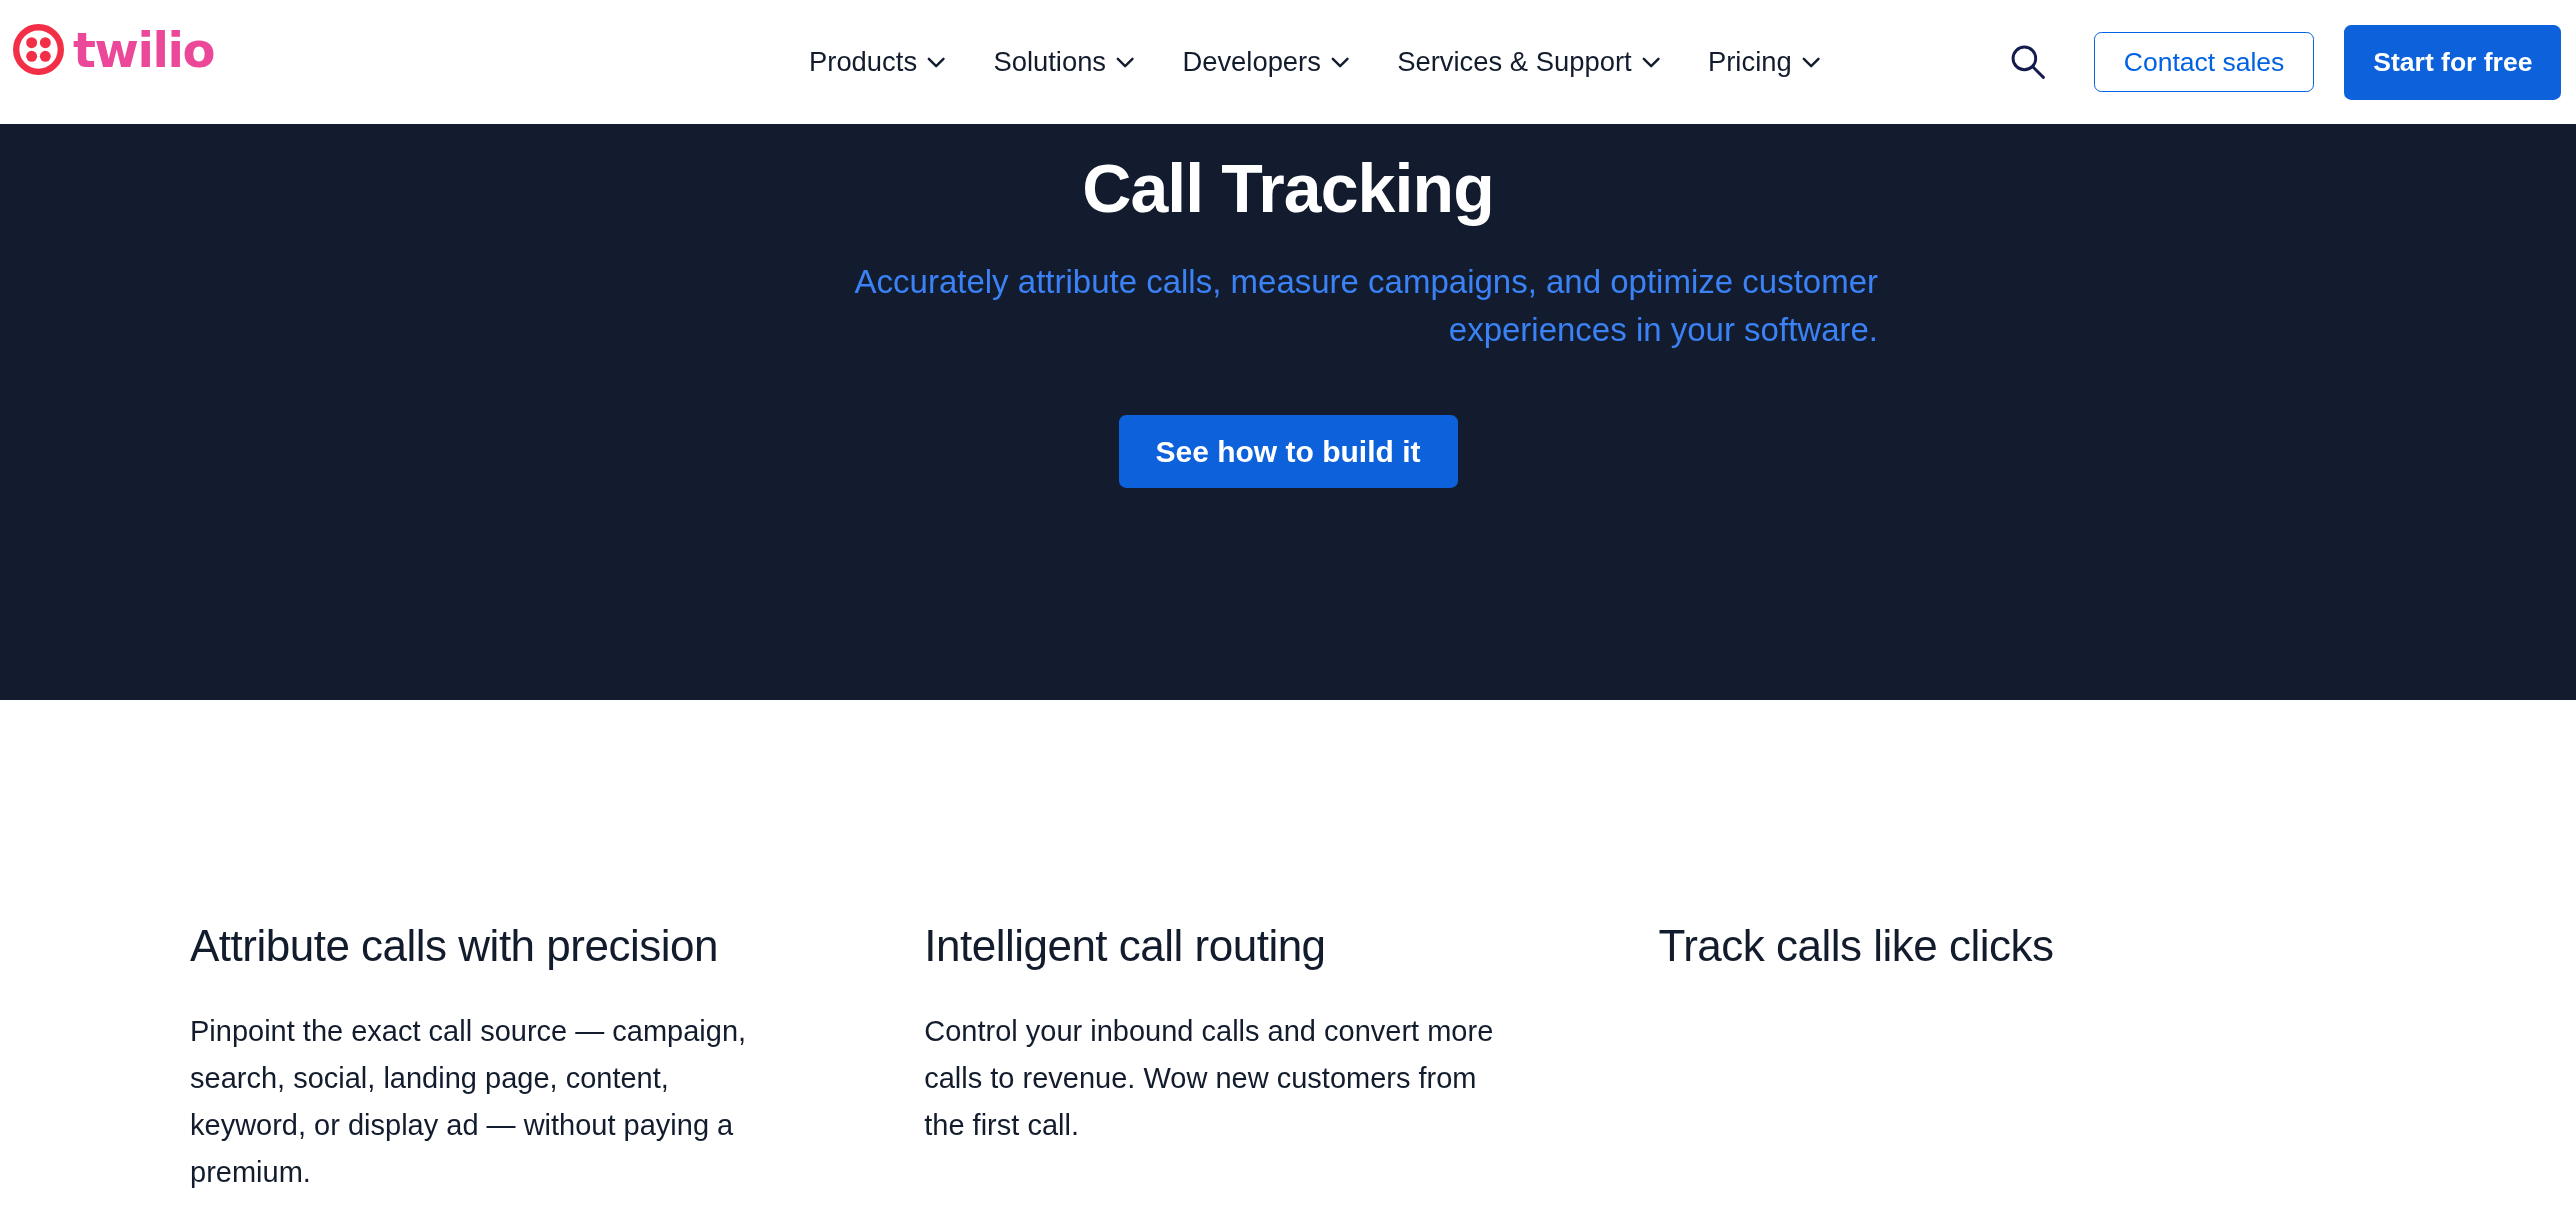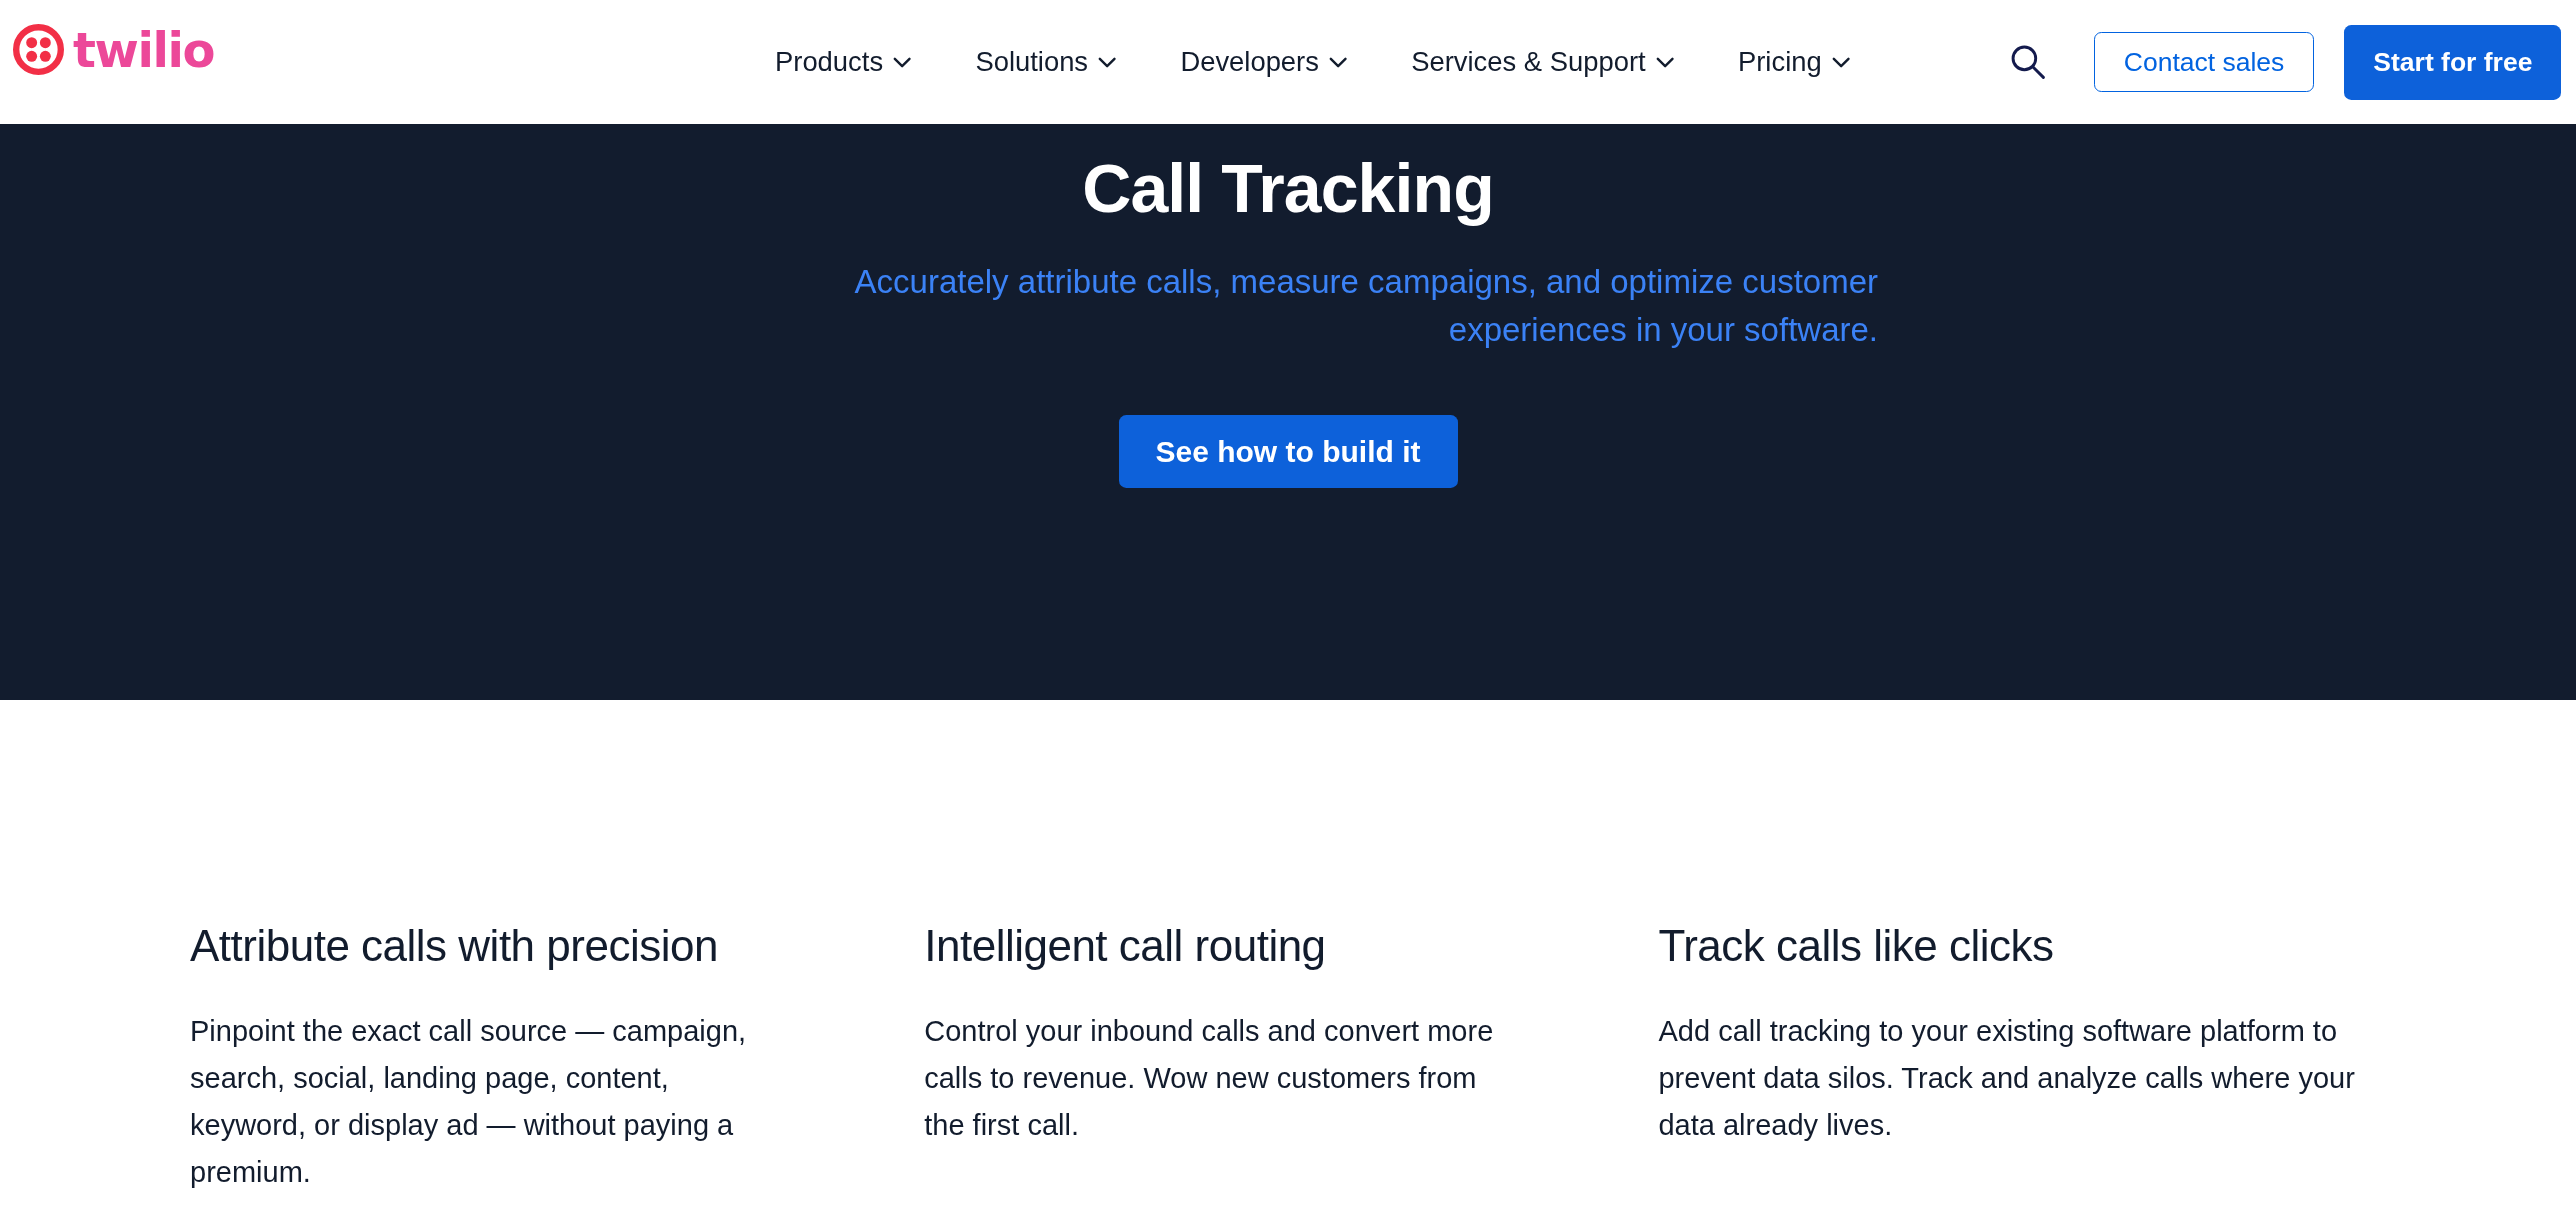--- a/index.html
+++ b/index.html
@@ -22,22 +22,22 @@
     display:flex; align-items:center; gap:9.1px;
   }
   .logo-mark{ width:51px; height:51px; display:block; }
   .logo-word{
     font-size:48px; font-weight:700; color:#ec4899;
     letter-spacing:-1.4px; line-height:1;
     font-family:"DejaVu Sans", sans-serif;
   }
 
   .nav-links{
-    position:absolute; left:751px; top:0; height:124px;
-    display:flex; align-items:center; gap:16px;
+    position:absolute; left:785px; top:0; height:124px;
+    display:flex; align-items:center; gap:0;
   }
   .nav-item{
     display:flex; align-items:center; gap:10px;
     padding:0 24px;
     font-size:27.4px; color:#121C2D; font-weight:400;
     cursor:pointer; white-space:nowrap;
   }
   .chev{ width:18.3px; height:11px; display:block; flex:none; }
 
   .nav-right{
@@ -187,16 +187,15 @@
   <div class="feature-col">
     <h2 class="feature-title">Attribute calls with precision</h2>
     <p class="feature-body">Pinpoint the exact call source — campaign, search, social, landing page, content, keyword, or display ad — without paying a premium.</p>
   </div>
   <div class="feature-col">
     <h2 class="feature-title">Intelligent call routing</h2>
     <p class="feature-body">Control your inbound calls and convert more calls to revenue. Wow new customers from the first call.</p>
   </div>
   <div class="feature-col">
     <h2 class="feature-title">Track calls like clicks</h2>
-    <p class="feature-body">Add call tracking to your existing software platform to prevent data silos. Track and analyze calls where your data already lives.</p>
   </div>
 </section>
 
 
 </body></html>

